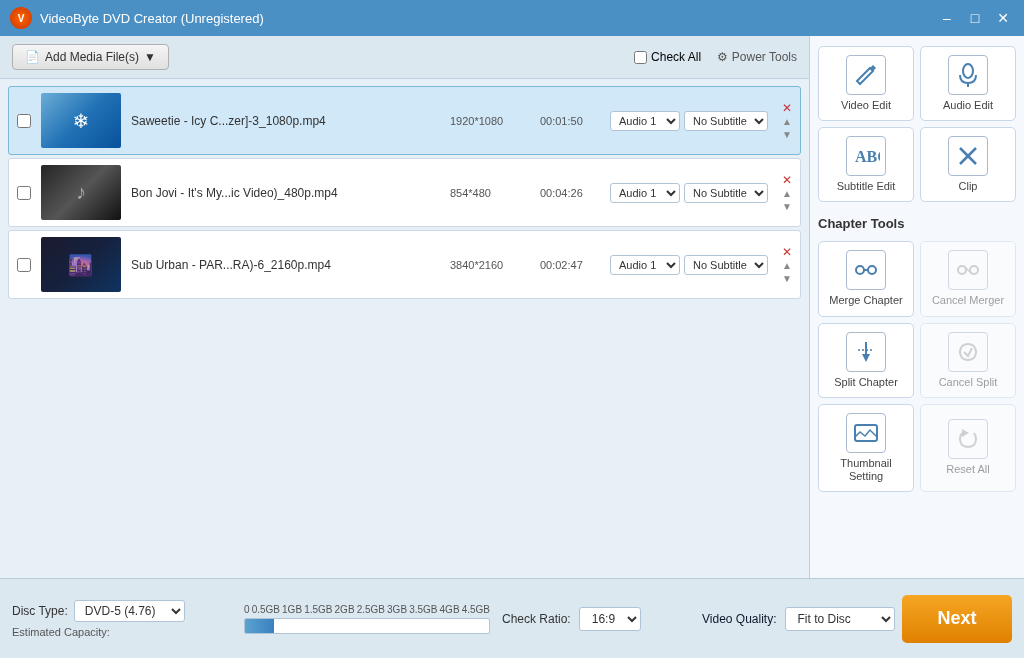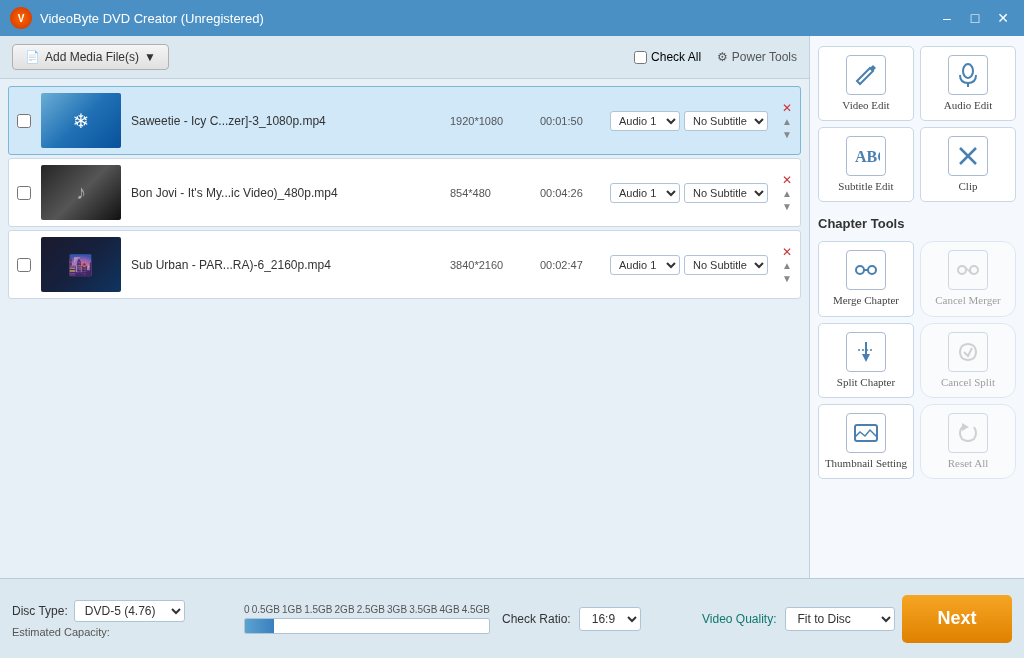--- a/index.html
+++ b/index.html
@@ -200,37 +200,35 @@
       border-radius: 5px;
       padding: 8px 4px;
       cursor: pointer;
       background: white;
       gap: 4px;
       min-height: 75px;
     }
     .tool-btn.disabled {
       opacity: 0.5;
       cursor: default;
-      border-radius: 13px;
     }
     .tool-icon {
       width: 40px; height: 40px;
       border: 1.5px solid #aabbd0;
       border-radius: 4px;
       display: flex; align-items: center; justify-content: center;
       font-size: 20px;
       color: #4a80b0;
       background: white;
     }
     .tool-label {
       font-size: 11px;
       color: #444;
       text-align: center;
       line-height: 1.2;
-      font-family: Liberation Serif, serif;
     }
 
     
     .bottom-bar {
       height: 80px;
       background: #dce8f0;
       border-top: 1px solid #b8ccd8;
       display: flex;
       align-items: center;
       padding: 0 12px;
@@ -304,21 +302,21 @@
       font-size: 12px;
       cursor: pointer;
       color: #333;
     }
     .quality-area {
       display: flex;
       align-items: center;
       gap: 8px;
       min-width: 200px;
     }
-    .quality-label { font-size: 12px; color: #0f766e; }
+    .quality-label { font-size: 12px; color: #0f172a; }
     .quality-select {
       border: 1px solid #b0c4d8;
       background: white;
       border-radius: 3px;
       padding: 3px 8px;
       font-size: 12px;
       cursor: pointer;
       color: #333;
       min-width: 110px;
     }

